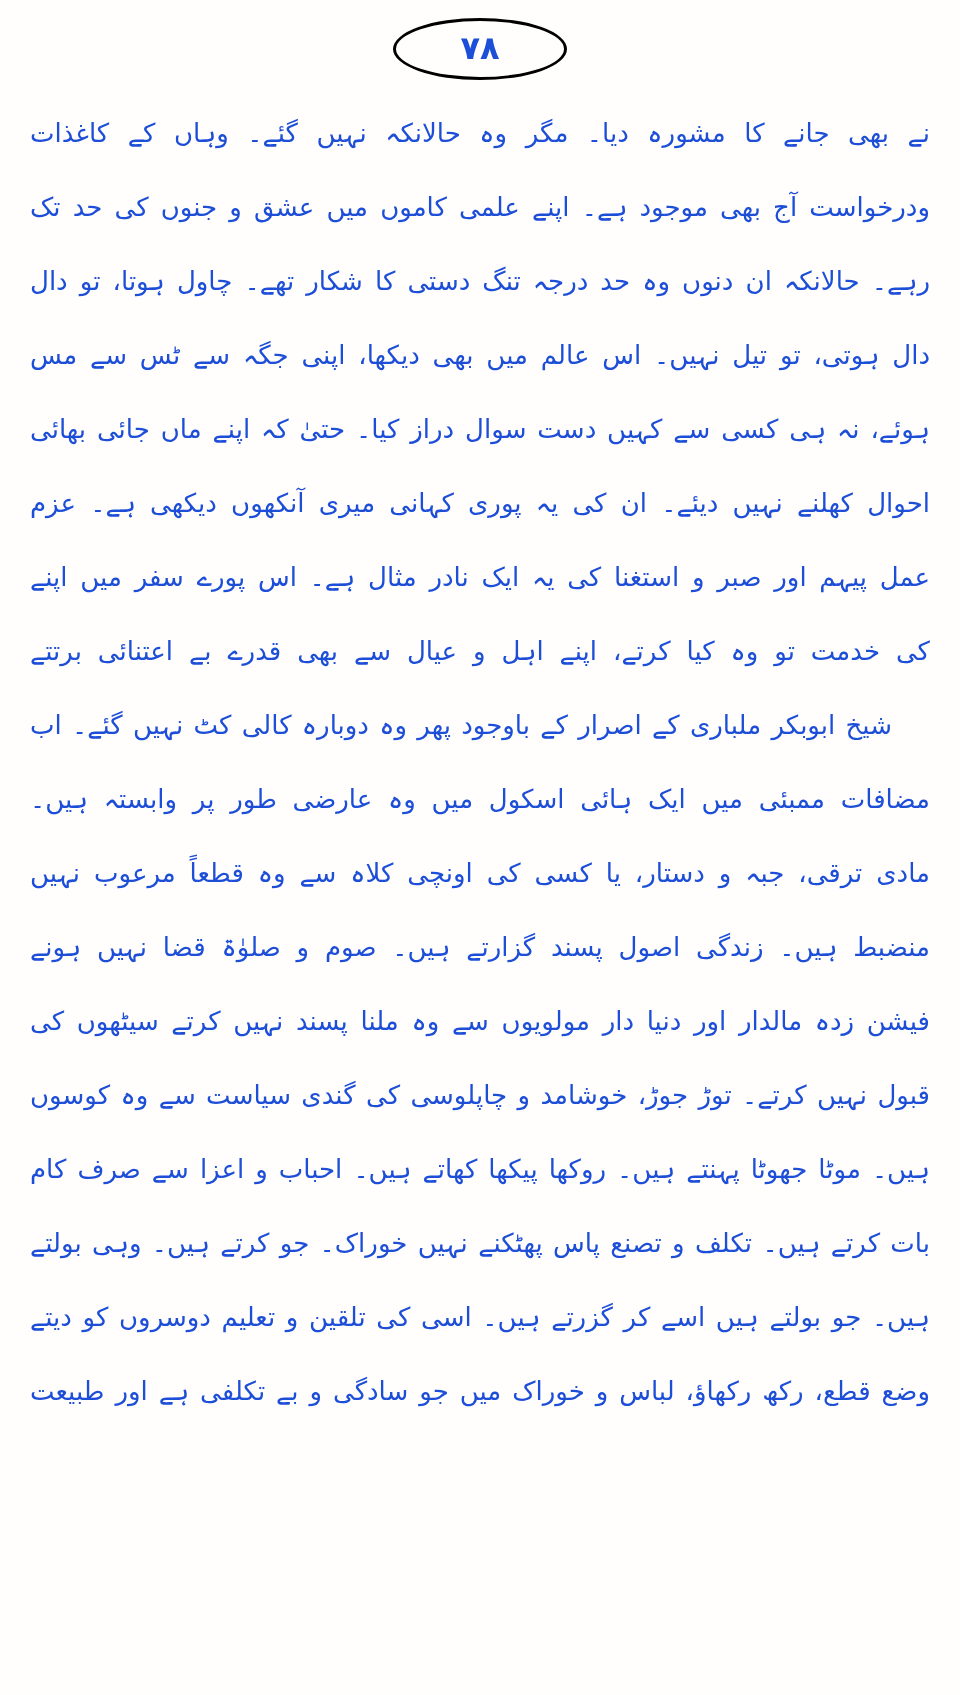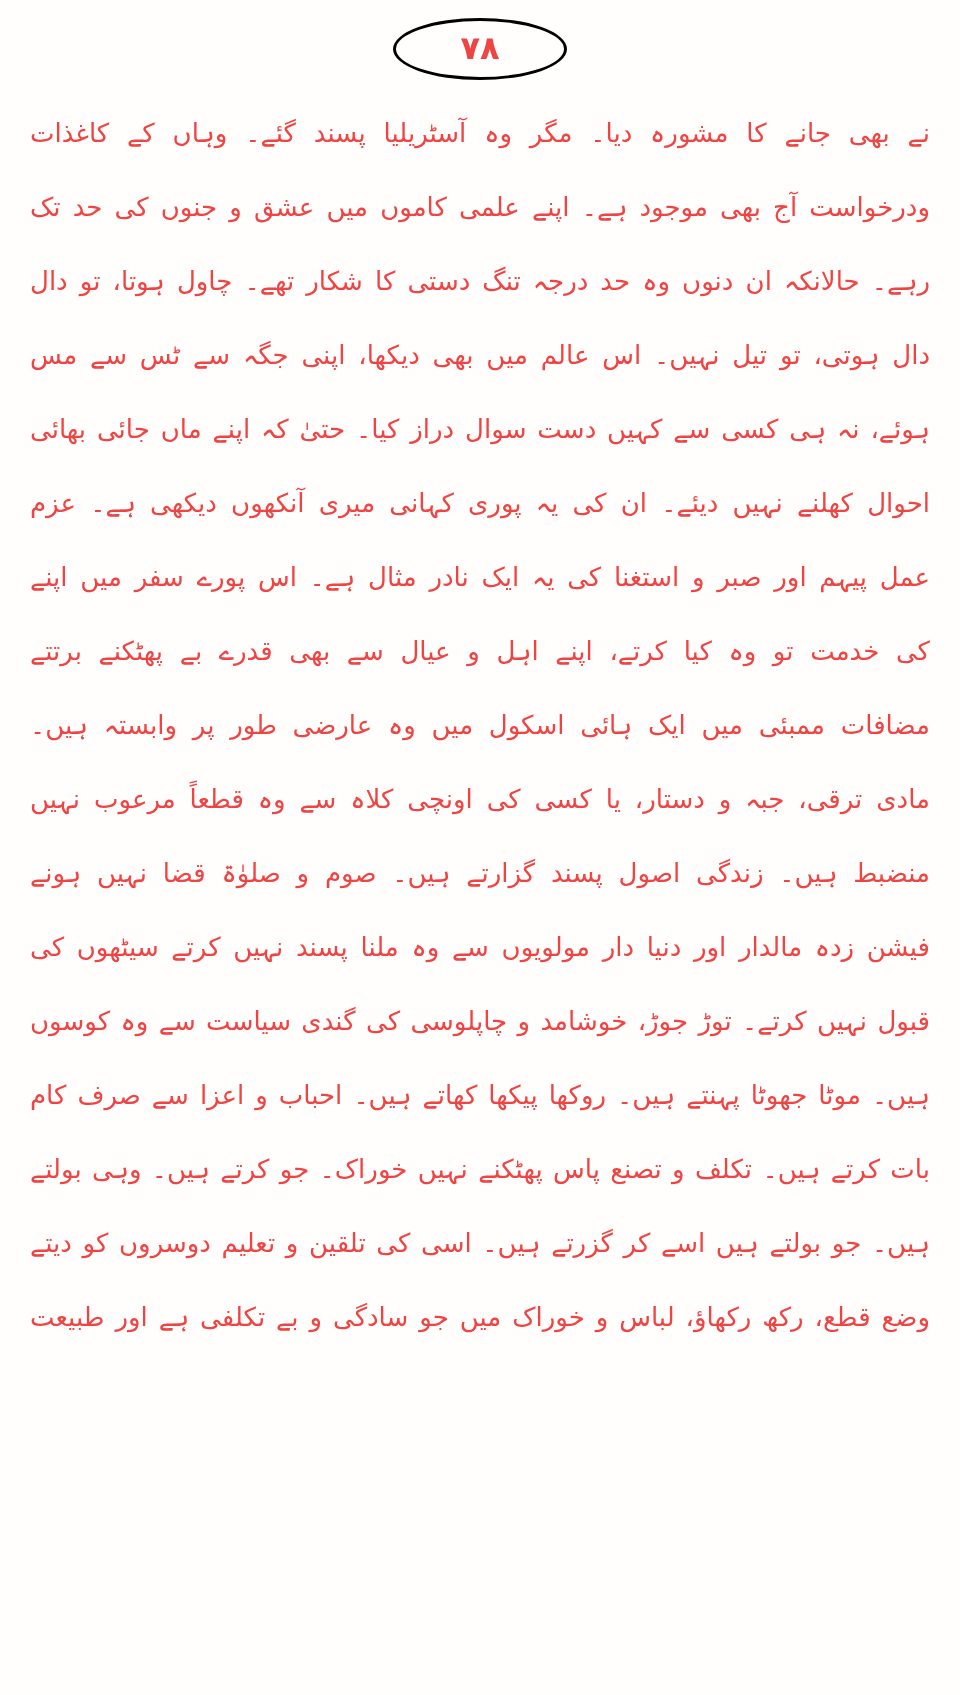--- a/index.html
+++ b/index.html
@@ -5,21 +5,21 @@
   html, body {
     margin: 0;
     padding: 0;
     background: #ffffff;
   }
   .page {
     position: relative;
     width: 960px;
     height: 1695px;
     background: #fffefc;
-    color: #ef4444;
+    color: #1d4ed8;
     font-family: "DejaVu Sans", sans-serif;
     overflow: hidden;
     box-sizing: border-box;
   }
   .page-number-oval {
     width: 168px;
     height: 56px;
     border: 3px solid #000;
     border-radius: 50%;
     margin: 18px auto 0 auto;
@@ -57,28 +57,29 @@
 </head>
 <body>
 
 <div class="page">
 
   <div class="page-number-oval">
     <span>۷۸</span>
   </div>
 
   <div class="text-block">
-    <div class="line">نے بھی جانے کا مشورہ دیا۔ مگر وہ آسٹریلیا پسند گئے۔ وہاں کے کاغذات</div>
+    <div class="line">نے بھی جانے کا مشورہ دیا۔ مگر وہ حالانکہ نہیں گئے۔ وہاں کے کاغذات</div>
     <div class="line">ودرخواست آج بھی موجود ہے۔ اپنے علمی کاموں میں عشق و جنوں کی حد تک ڈوبے</div>
     <div class="line">رہے۔ حالانکہ ان دنوں وہ حد درجہ تنگ دستی کا شکار تھے۔ چاول ہوتا، تو دال نہیں،</div>
     <div class="line">دال ہوتی، تو تیل نہیں۔ اس عالم میں بھی دیکھا، اپنی جگہ سے ٹس سے مس نہیں</div>
     <div class="line">ہوئے، نہ ہی کسی سے کہیں دست سوال دراز کیا۔ حتیٰ کہ اپنے ماں جائی بھائی پر بھی یہ</div>
     <div class="line">احوال کھلنے نہیں دیئے۔ ان کی یہ پوری کہانی میری آنکھوں دیکھی ہے۔ عزم محکم،</div>
     <div class="line">عمل پیہم اور صبر و استغنا کی یہ ایک نادر مثال ہے۔ اس پورے سفر میں اپنے والدین</div>
-    <div class="line">کی خدمت تو وہ کیا کرتے، اپنے اہل و عیال سے بھی قدرے بے پھٹکنے برتتے</div>
+    <div class="line">کی خدمت تو وہ کیا کرتے، اپنے اہل و عیال سے بھی قدرے بے اعتنائی برتتے</div>
+    <div class="line indent">شیخ ابوبکر ملباری کے اصرار کے باوجود پھر وہ دوبارہ کالی کٹ نہیں گئے۔ اب</div>
     <div class="line">مضافات ممبئی میں ایک ہائی اسکول میں وہ عارضی طور پر وابستہ ہیں۔ چھوٹی سی تنخواہ</div>
     <div class="line">مادی ترقی، جبہ و دستار، یا کسی کی اونچی کلاہ سے وہ قطعاً مرعوب نہیں ہوتے۔ اوقات</div>
     <div class="line">منضبط ہیں۔ زندگی اصول پسند گزارتے ہیں۔ صوم و صلوٰۃ قضا نہیں ہونے دیتے۔</div>
     <div class="line">فیشن زدہ مالدار اور دنیا دار مولویوں سے وہ ملنا پسند نہیں کرتے سیٹھوں کی صحبت و دعوت</div>
     <div class="line">قبول نہیں کرتے۔ توڑ جوڑ، خوشامد و چاپلوسی کی گندی سیاست سے وہ کوسوں دور</div>
     <div class="line">ہیں۔ موٹا جھوٹا پہنتے ہیں۔ روکھا پیکھا کھاتے ہیں۔ احباب و اعزا سے صرف کام کی</div>
     <div class="line">بات کرتے ہیں۔ تکلف و تصنع پاس پھٹکنے نہیں خوراک۔ جو کرتے ہیں۔ وہی بولتے</div>
     <div class="line">ہیں۔ جو بولتے ہیں اسے کر گزرتے ہیں۔ اسی کی تلقین و تعلیم دوسروں کو دیتے ہیں۔</div>
     <div class="line">وضع قطع، رکھ رکھاؤ، لباس و خوراک میں جو سادگی و بے تکلفی ہے اور طبیعت میں جو</div>
   </div>

